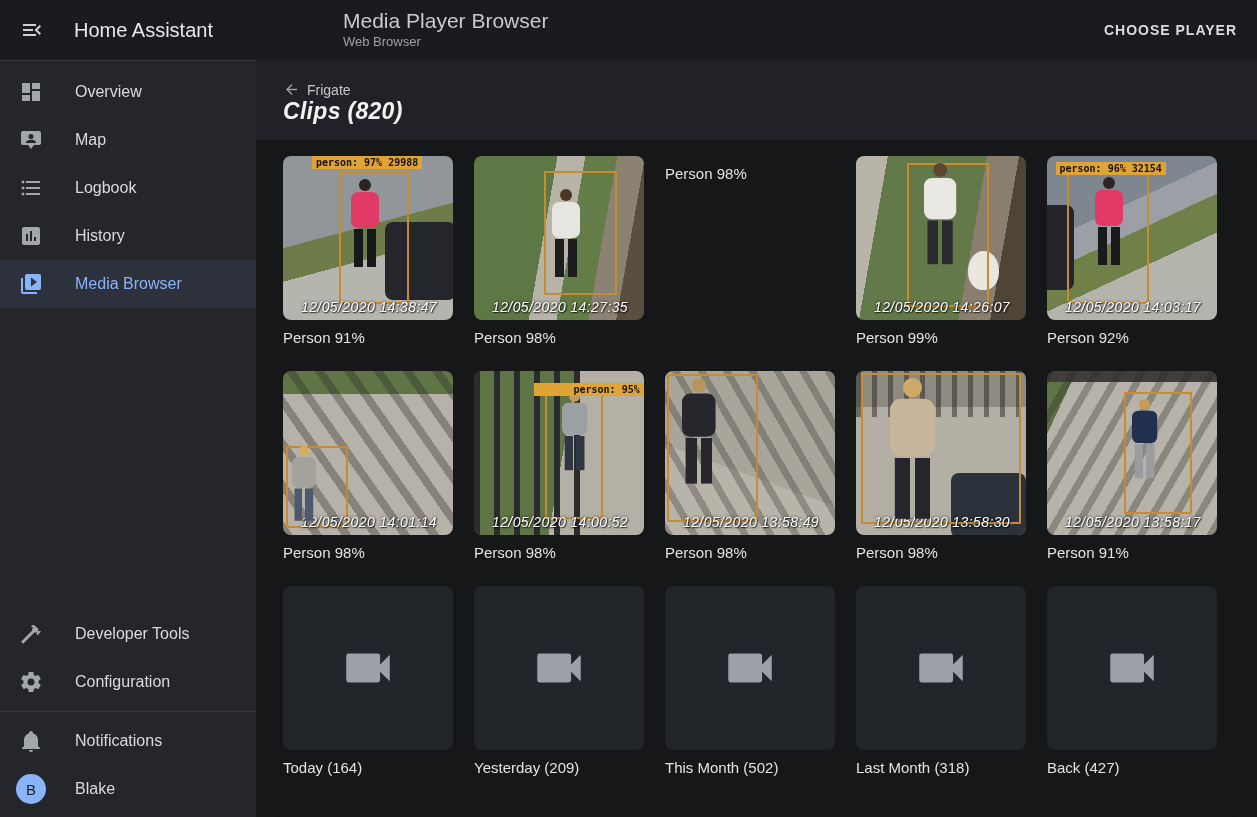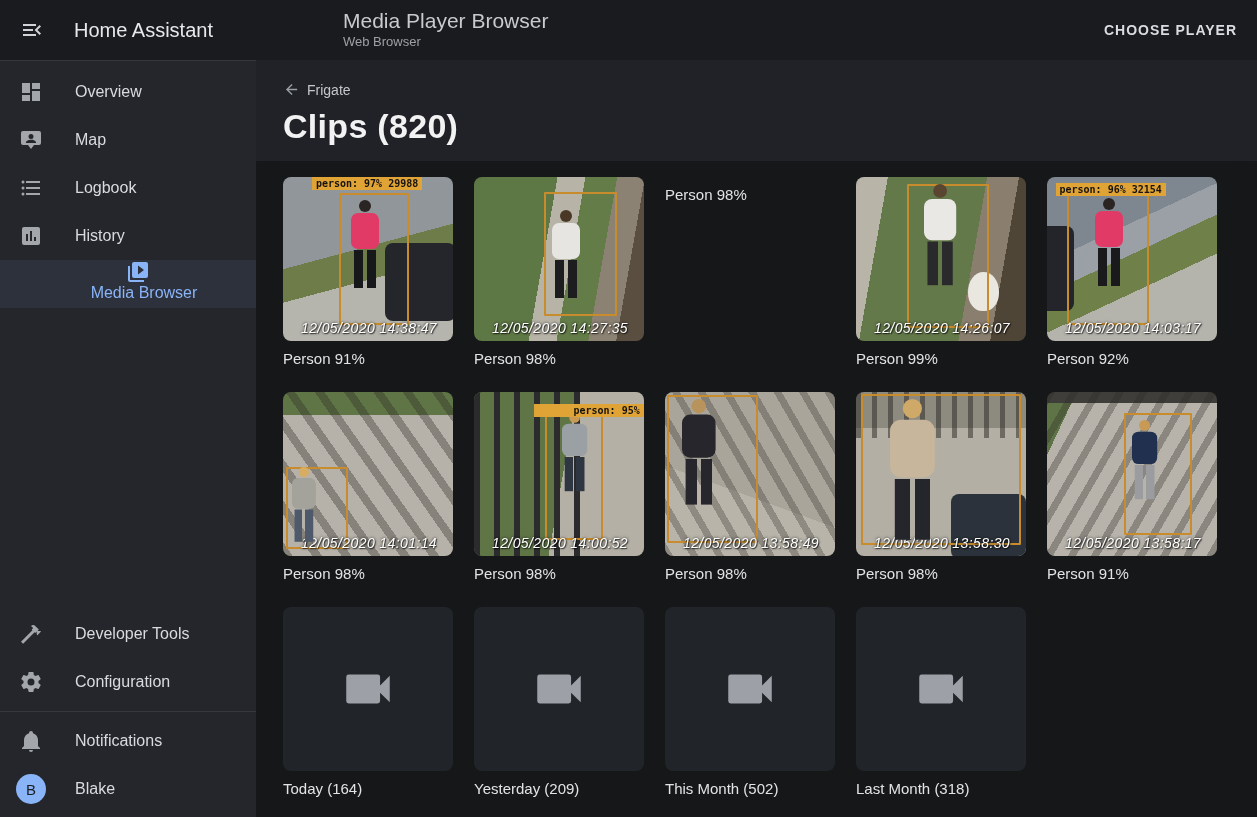--- a/index.html
+++ b/index.html
@@ -19,38 +19,38 @@
                    color:#d9dce0; font-family:inherit; font-size:14px; font-weight:700;
                    letter-spacing:1px; cursor:pointer; }
 
   
   .sidebar { position:absolute; left:0; top:60px; bottom:0; width:256px;
              background:#24262b; border-top:1px solid #35373d; }
   .nav { padding-top:7px; }
   .nav-item { height:48px; display:flex; align-items:center; cursor:pointer; color:#d9dbde; }
   .nav-item .nicon { width:24px; height:24px; margin-left:19px; color:#a3a6ab; flex:none; }
   .nav-item .nlabel { margin-left:32px; font-size:16px; font-weight:500; }
-  .nav-item.selected { background:#2d313b; color:#8ab4f8;flex-direction:column; }
+  .nav-item.selected { background:#2d313b; color:#8ab4f8; }
   .nav-item.selected .nicon { color:#8ab4f8; }
   .sidebar-bottom { position:absolute; left:0; right:0; bottom:4px; }
   .sb-divider { height:1px; background:#36383e; margin:5px 0; }
   .avatar { width:30px; height:30px; border-radius:50%; background:#8ab4f8; color:#1b1d21;
             font-size:15px; font-weight:500; display:flex; align-items:center;
             justify-content:center; margin-left:16px; flex:none; }
   .nav-item .avatar + .nlabel { margin-left:29px; }
 
   
   .content { position:absolute; left:256px; top:60px; right:0; bottom:0;
              display:flex; flex-direction:column; }
   .content-header { background:#212227; padding:21px 0 15px 27px; }
   .breadcrumb { display:flex; align-items:center; gap:7px; color:#c4c6ca; font-size:14px;
                 cursor:pointer; width:max-content; }
   .breadcrumb .bicon { width:17px; height:17px; color:#9aa0a6; }
-  .page-title { margin-top:9px; font-size:34px; font-weight:700; color:#f2f2f3;
-                letter-spacing:.3px; }
+  .page-title { font-size:23px; font-weight:700; color:#f2f2f3;
+                letter-spacing:.3px;font-style:italic; }
   .grid { flex:1; background:#161719; padding:16px 0 0 27px; display:grid;
           grid-template-columns:repeat(5,170px); column-gap:21px; row-gap:25px;
           align-content:start; overflow:hidden;border-radius:27px; }
 
   .card { width:170px; cursor:pointer; }
   .thumb { position:relative; width:170px; height:164px; border-radius:8px; overflow:hidden; }
   .caption { margin-top:9px; font-size:15px; color:#e2e3e5; }
   .ts { position:absolute; left:18px; bottom:5px; font-size:14px; font-weight:400;
         font-style:italic; color:#fff; letter-spacing:.4px; white-space:nowrap;
         text-shadow:0 0 3px rgba(0,0,0,.85), 1px 1px 1px rgba(0,0,0,.6); }
@@ -402,15 +402,23 @@
       <div class="caption">This Month (502)</div>
     </div>
     <div class="card">
       <div class="folder-thumb">
         <svg viewBox="0 0 24 24" fill="currentColor">
             <path d="M17,10.5V7A1,1 0 0,0 16,6H4A1,1 0 0,0 3,7V17A1,1 0 0,0 4,18H16A1,1 0 0,0 17,17V13.5L21,17.5V6.5L17,10.5Z"></path>
           </svg>
       </div>
       <div class="caption">Last Month (318)</div>
     </div>
+    <div class="card">
+      <div class="folder-thumb">
+        <svg viewBox="0 0 24 24" fill="currentColor">
+            <path d="M17,10.5V7A1,1 0 0,0 16,6H4A1,1 0 0,0 3,7V17A1,1 0 0,0 4,18H16A1,1 0 0,0 17,17V13.5L21,17.5V6.5L17,10.5Z"></path>
+          </svg>
+      </div>
+      <div class="caption">Back (427)</div>
+    </div>
 
   </div>
 </div>
 
 </body></html>

